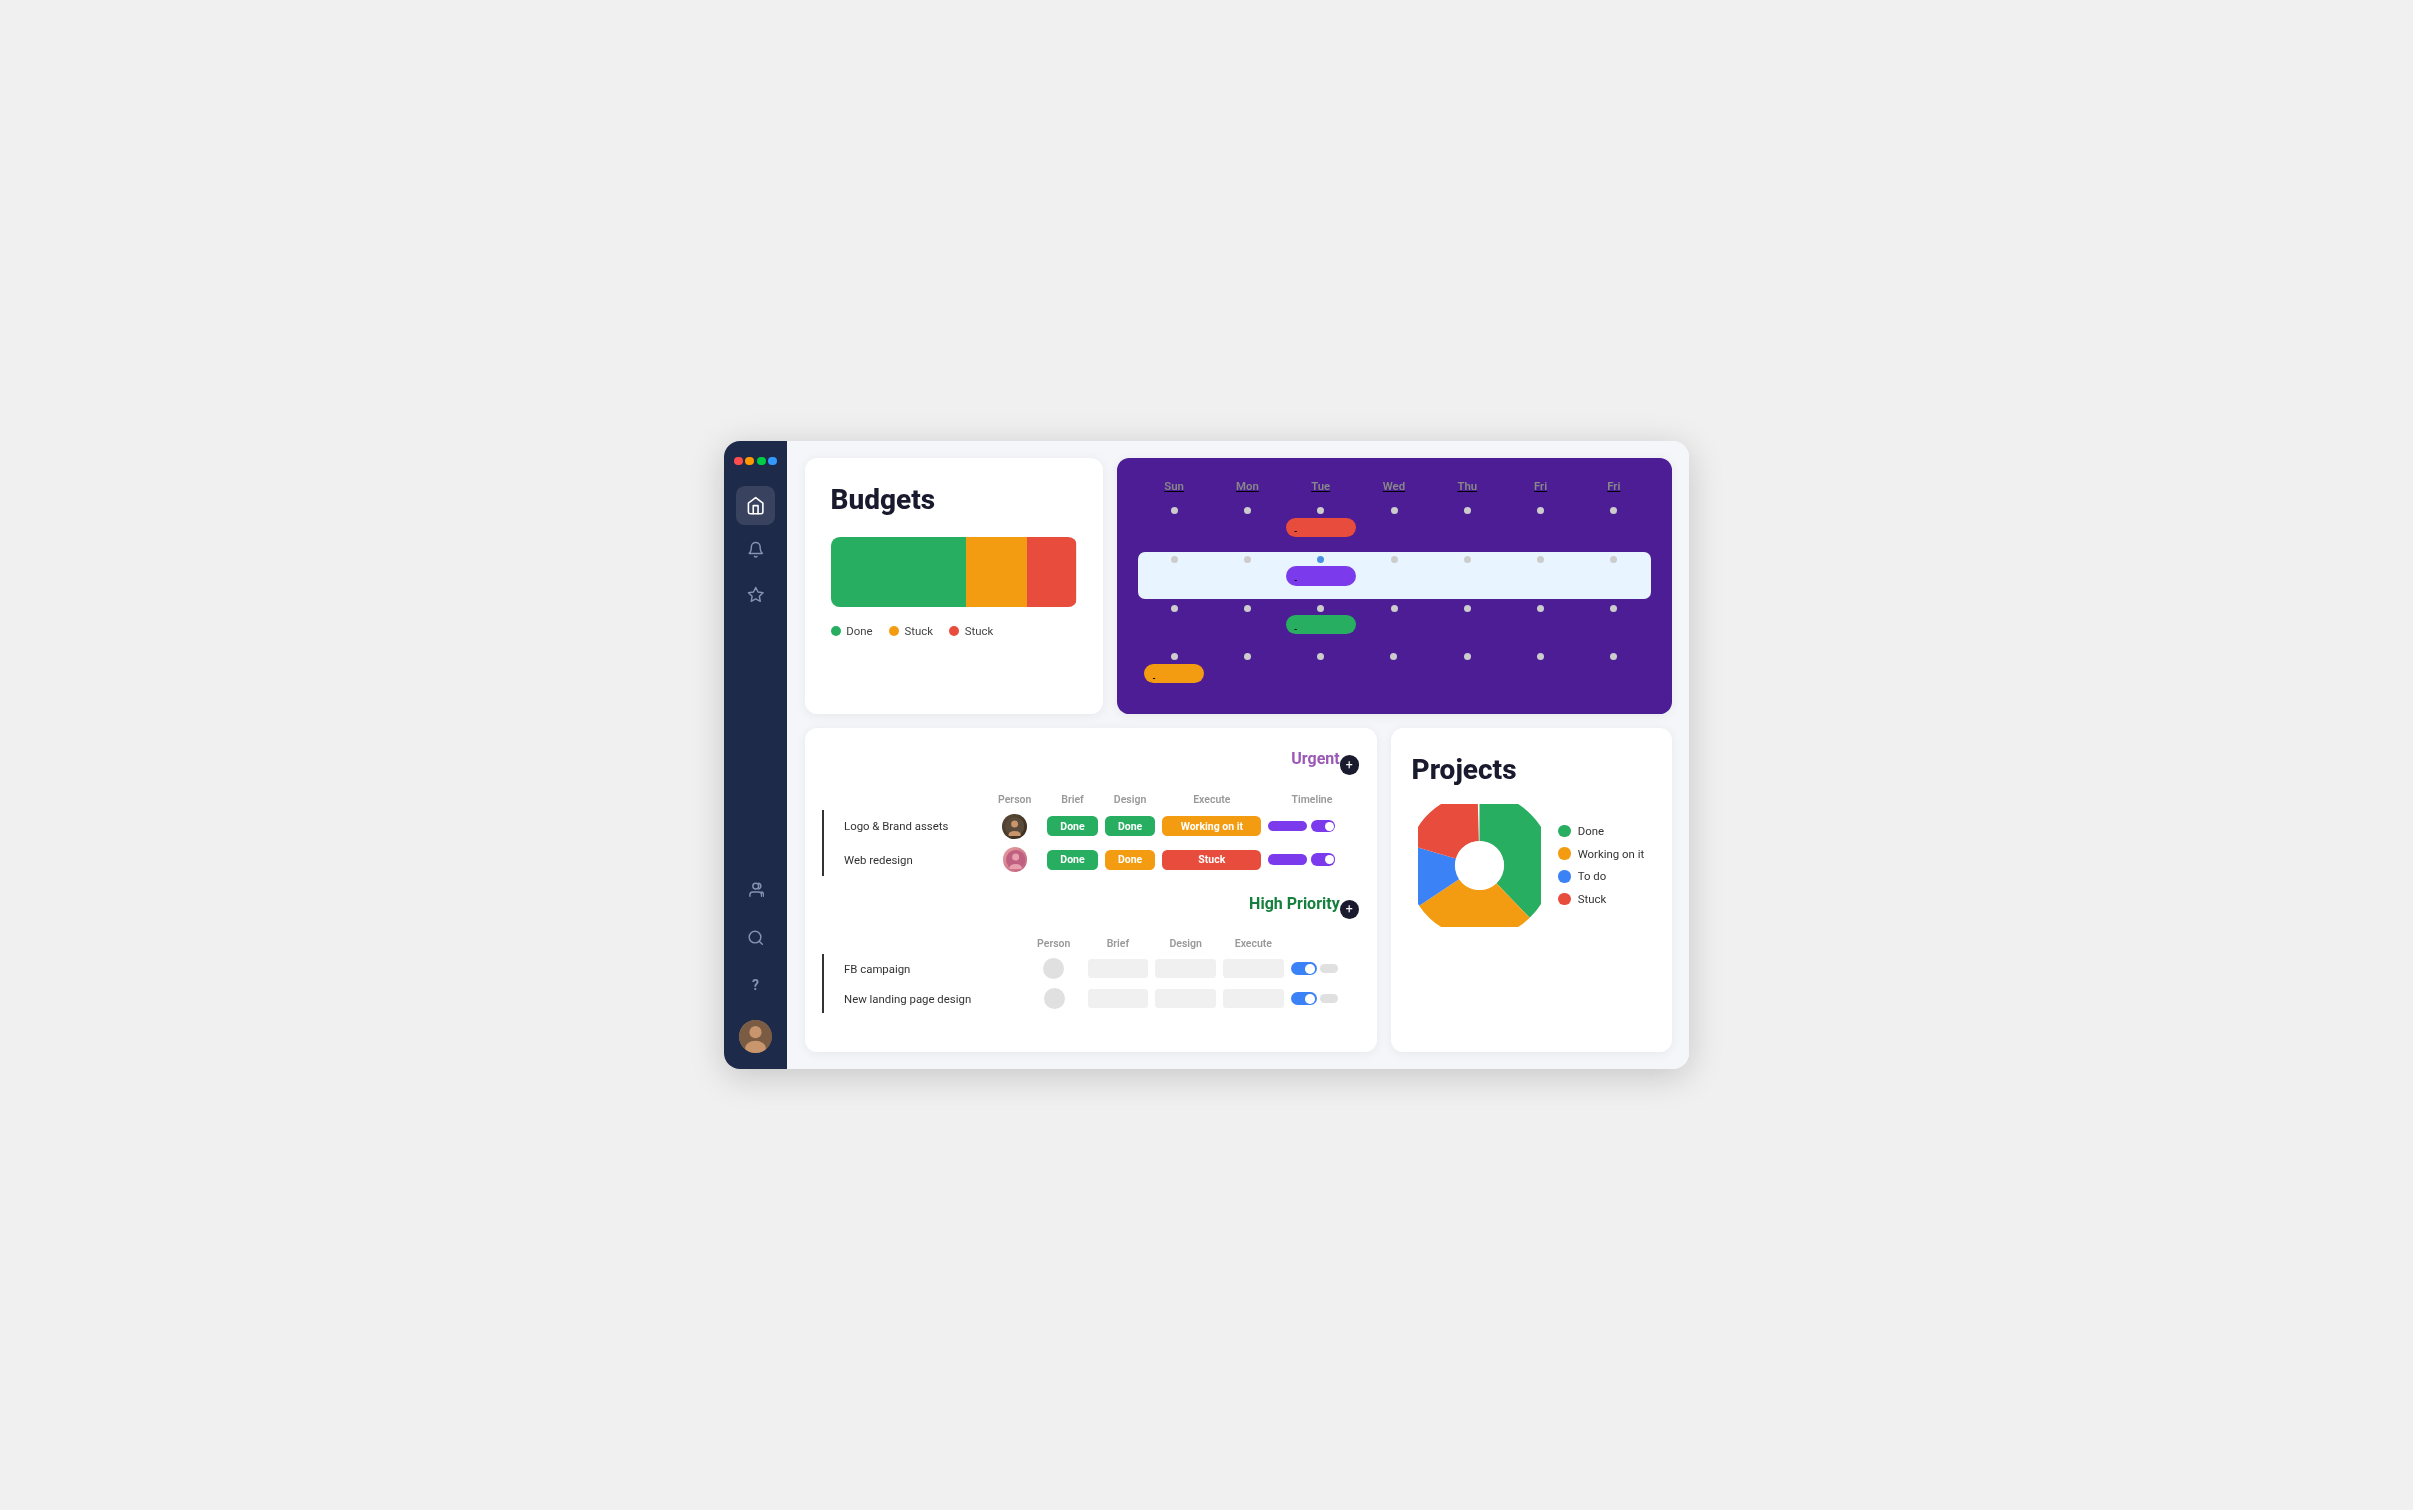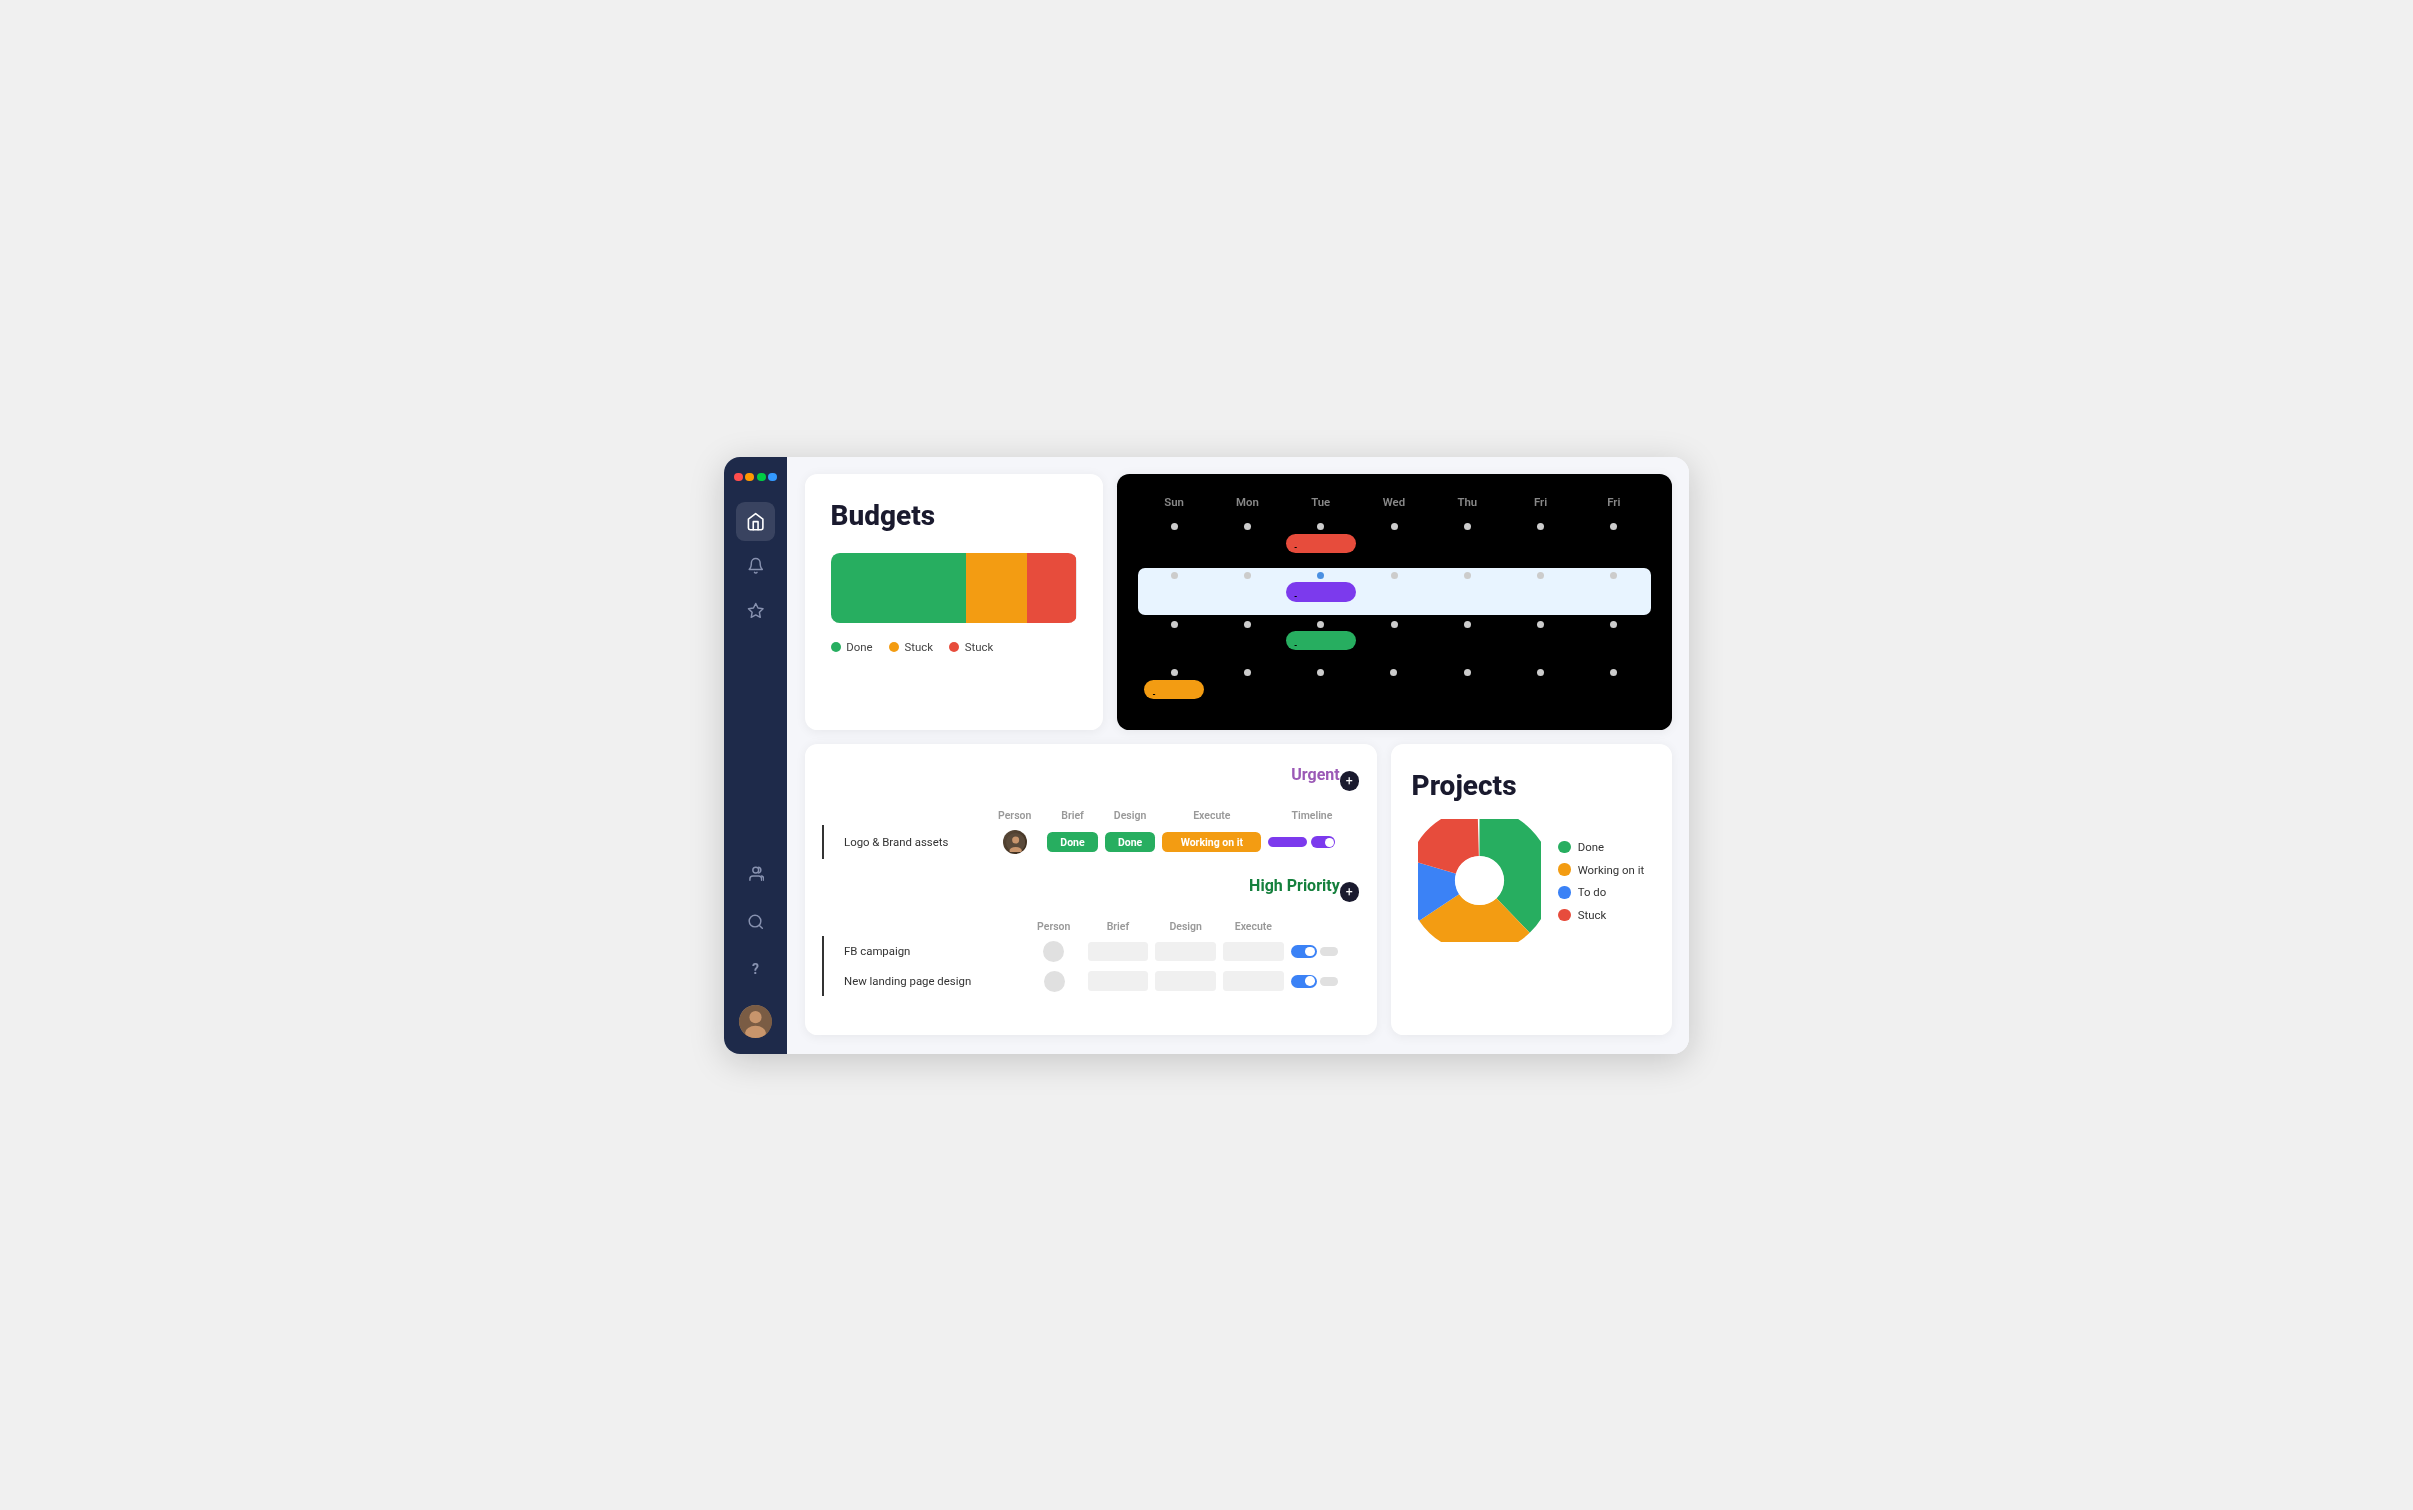--- a/index.html
+++ b/index.html
@@ -142,21 +142,21 @@
       color: #444;
     }
     .legend-dot {
       width: 10.5px;
       height: 10.5px;
       border-radius: 50%;
     }
 
     
     .calendar-card {
-      background: #000000;
+      background: #4c1d95;
       border-radius: 12.3px;
       padding: 17.5px 21px;
       flex: 1;
       box-shadow: 0 1.8px 10.5px rgba(0,0,0,0.06);
       overflow: hidden;
       text-decoration: underline;
     }
     .calendar-grid {
       width: 100%;
     }
@@ -663,20 +663,47 @@
               <td>
                   <span class="status-badge status-working">Working on it</span>
                 </td>
               <td>
                 <div style="display:flex; align-items:center; gap:3.5px;">
                   <div style="width:39px; height:10.5px; border-radius:5.3px; background:#7c3aed;"></div>
                   <div class="tbar-toggle active"></div>
                 </div>
               </td>
             </tr>
+            <tr class="urgent-row">
+              <td>Web redesign</td>
+              <td style="text-align:center;">
+                <div class="avatar-small avatar-light">
+                  <svg width="19.3" height="19.3" viewBox="0 0 22 22">
+                      <rect width="22" height="22" rx="11" fill="#c06080"></rect>
+                      <circle cx="11" cy="8" r="4" fill="#e8a0b0"></circle>
+                      <ellipse cx="11" cy="20" rx="7" ry="4" fill="#e8a0b0"></ellipse>
+                    </svg>
+                </div>
+              </td>
+              <td>
+                  <span class="status-badge status-done">Done</span>
+                </td>
+              <td>
+                  <span class="status-badge status-orange-done">Done</span>
+                </td>
+              <td>
+                  <span class="status-badge status-stuck">Stuck</span>
+                </td>
+              <td>
+                <div style="display:flex; align-items:center; gap:3.5px;">
+                  <div style="width:39px; height:10.5px; border-radius:5.3px; background:#7c3aed;"></div>
+                  <div class="tbar-toggle active"></div>
+                </div>
+              </td>
+            </tr>
           </tbody>
         </table>
 
         <div class="section-header-row">
           <div class="section-title high-priority">High Priority</div>
           <div class="add-section-btn">+</div>
         </div>
         <table class="task-table">
           <thead>
             <tr>

